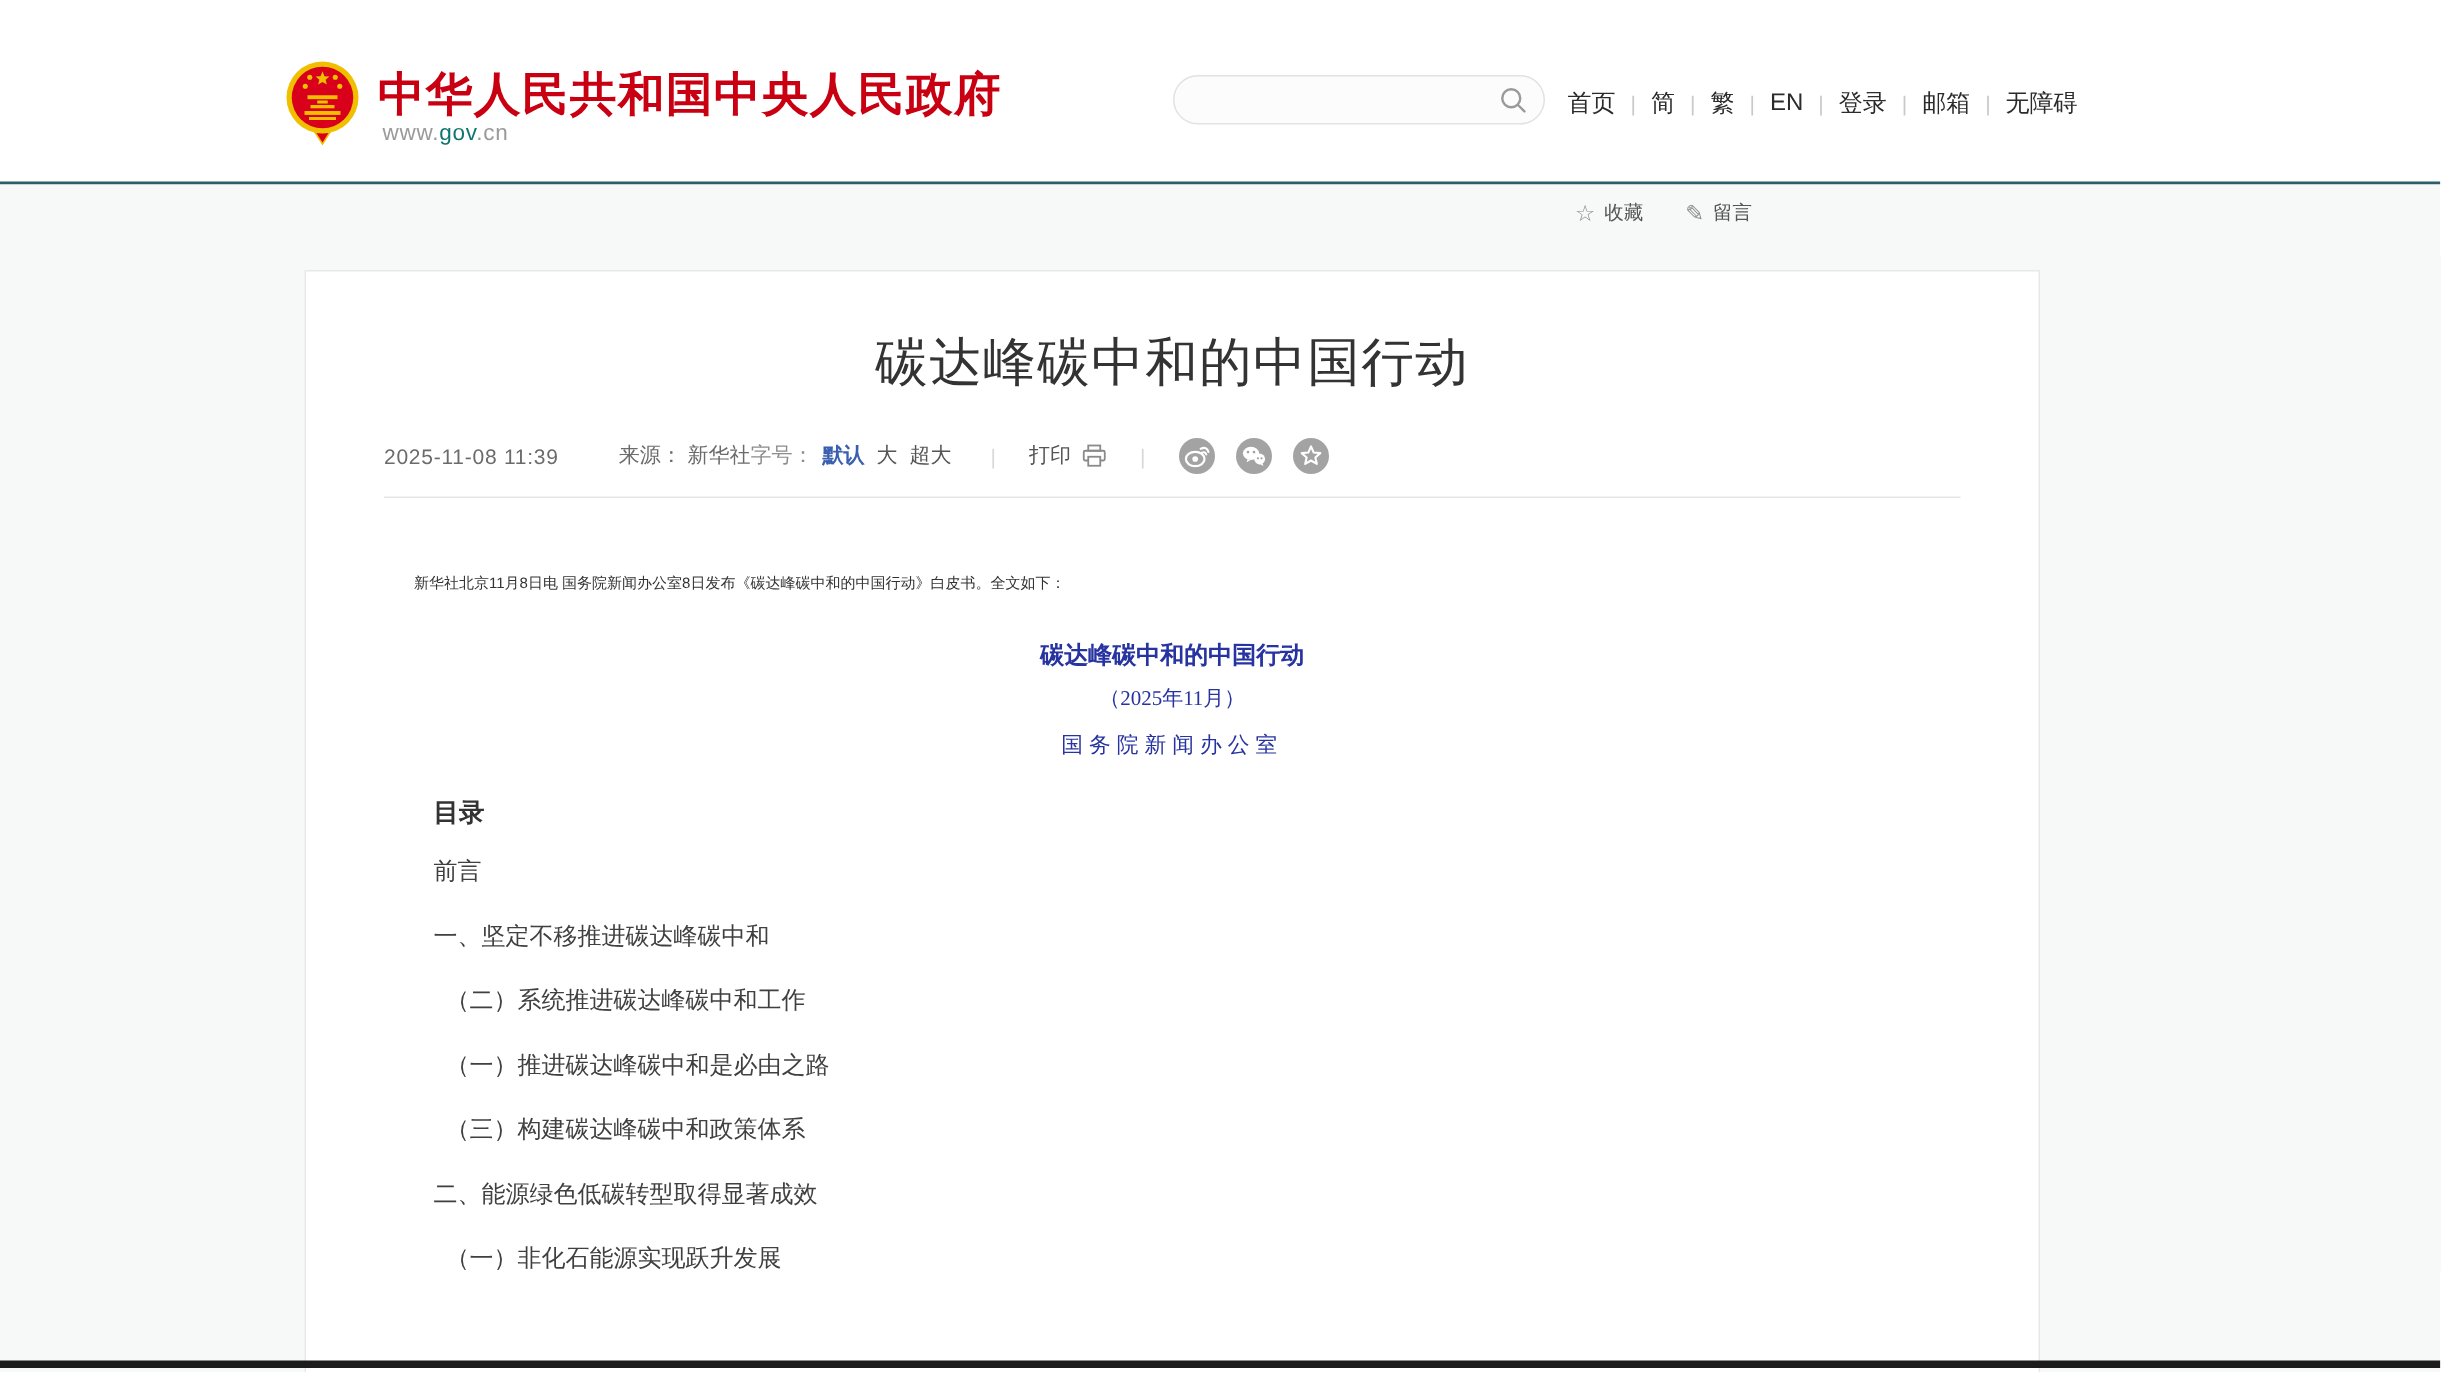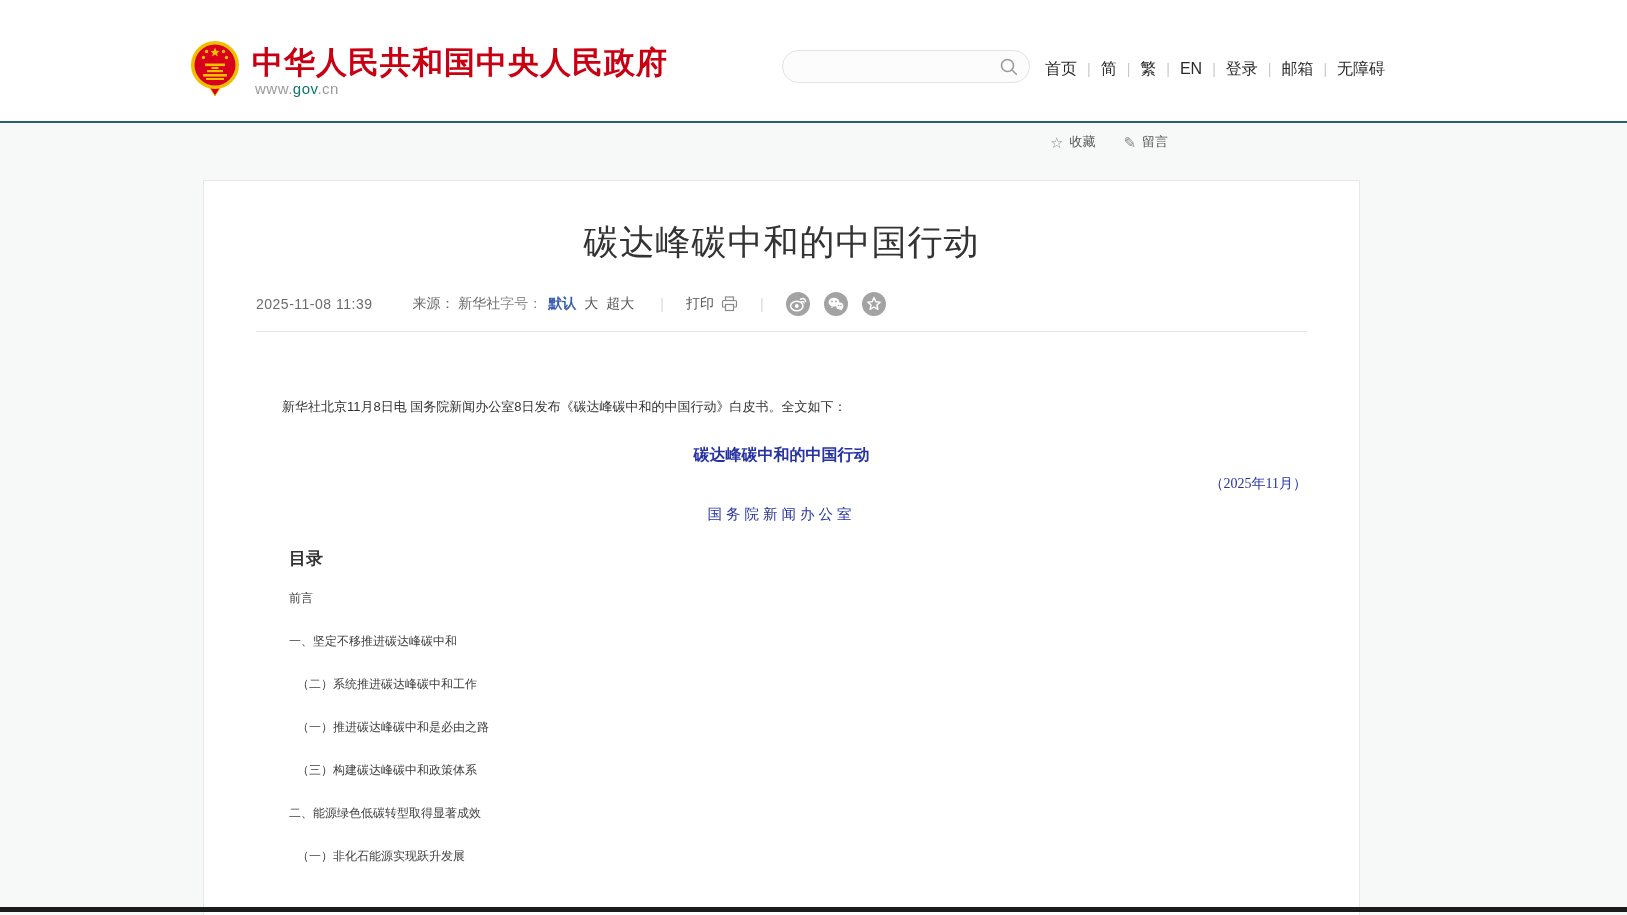--- a/index.html
+++ b/index.html
@@ -71,31 +71,31 @@
   .fs-default { color:#3a5fae; font-weight:bold; margin:0 4px 0 6px; }
   .fs-opt { color:#555; margin:0 4px; cursor:pointer; }
   .meta-sep { color:#d8d8d8; margin:0 22px; }
   .print-group { display:flex; align-items:center; gap:7px; cursor:pointer; color:#555;font-family:Liberation Mono, monospace; }
   .share-icons { display:flex; align-items:center; gap:14px; }
   .share-icons svg { display:block; cursor:pointer; }
 
   .meta-divider { margin-top:14px; border-top:1px solid #e6e6e6; height:0; }
 
   .lead {
-    margin-top:64px; font-size:13px; color:#333; line-height:22px; text-indent:2em;
+    margin-top:47px; font-size:10px; color:#333; line-height:22px; text-indent:2em;
   }
 
   .doc-title { margin-top:26px; text-align:center; font-size:16px; font-weight:bold; color:#2633a0; line-height:22px; }
-  .doc-date  { margin-top:8px;  text-align:right; font-size:14px; color:#2633a0; line-height:20px; font-family:"Liberation Serif","DejaVu Serif",serif; }
+  .doc-date  { margin-top:8px;  text-align:center; font-size:14px; color:#2633a0; line-height:20px; font-family:"Liberation Serif","DejaVu Serif",serif; }
   .doc-issuer { margin-top:9px; text-align:center; font-size:14.5px; color:#2633a0; line-height:20px; letter-spacing:4px; font-family:"Liberation Serif","DejaVu Serif",serif; }
   .doc-issuer2 { margin-top:10px; }
 
   .toc-heading { margin:24px 0 0 33px; font-size:17px; font-weight:bold; color:#333; line-height:22px; }
   .toc { }
-  .toc p { margin:22px 0 0 33px; font-size:12px; color:#404040; line-height:21px; }
+  .toc p { margin:22px 0 0 33px; font-size:16px; color:#404040; line-height:21px; }
   .toc p.first { margin-top:18px; }
   .toc p.toc-sub { margin-left:41px; }
 
   .bottom-bar { position:absolute; left:0; top:907px; width:1627px; height:5px; background:#1c1c1c; }
 </style>
 </head>
 <body>
 
 <div class="page">
 

